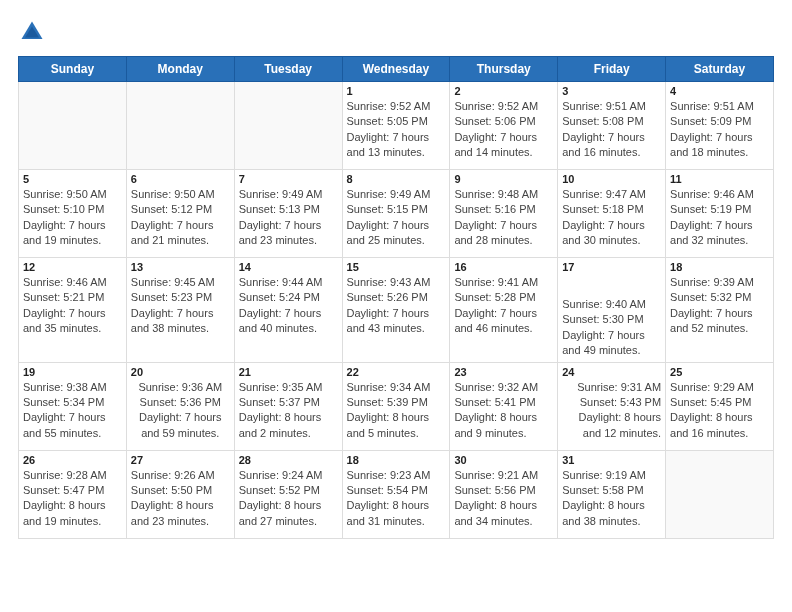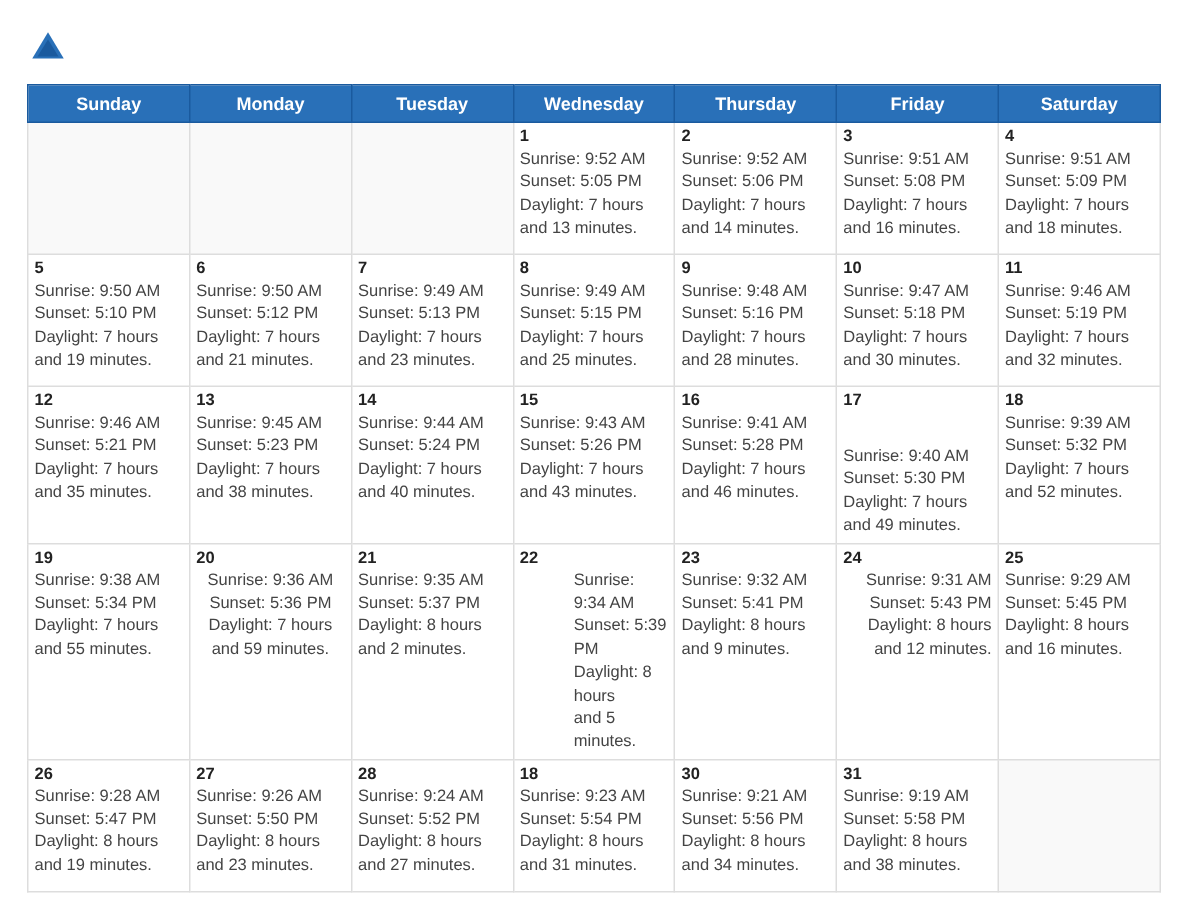--- a/index.html
+++ b/index.html
@@ -288,21 +288,21 @@
           </td>
           <td class="day-cell">
             <span class="day-number">21</span>
             <div class="day-info" style="white-space: pre-line;">Sunrise: 9:35 AM
 Sunset: 5:37 PM
 Daylight: 8 hours
 and 2 minutes.</div>
           </td>
           <td class="day-cell">
             <span class="day-number">22</span>
-            <div class="day-info" style="white-space: pre-line; margin-left: 36px;">Sunrise: 9:34 AM
+            <div class="day-info" style="white-space: pre-line;">Sunrise: 9:34 AM
 Sunset: 5:39 PM
 Daylight: 8 hours
 and 5 minutes.</div>
           </td>
           <td class="day-cell">
             <span class="day-number">23</span>
             <div class="day-info" style="white-space: pre-line;">Sunrise: 9:32 AM
 Sunset: 5:41 PM
 Daylight: 8 hours
 and 9 minutes.</div>

